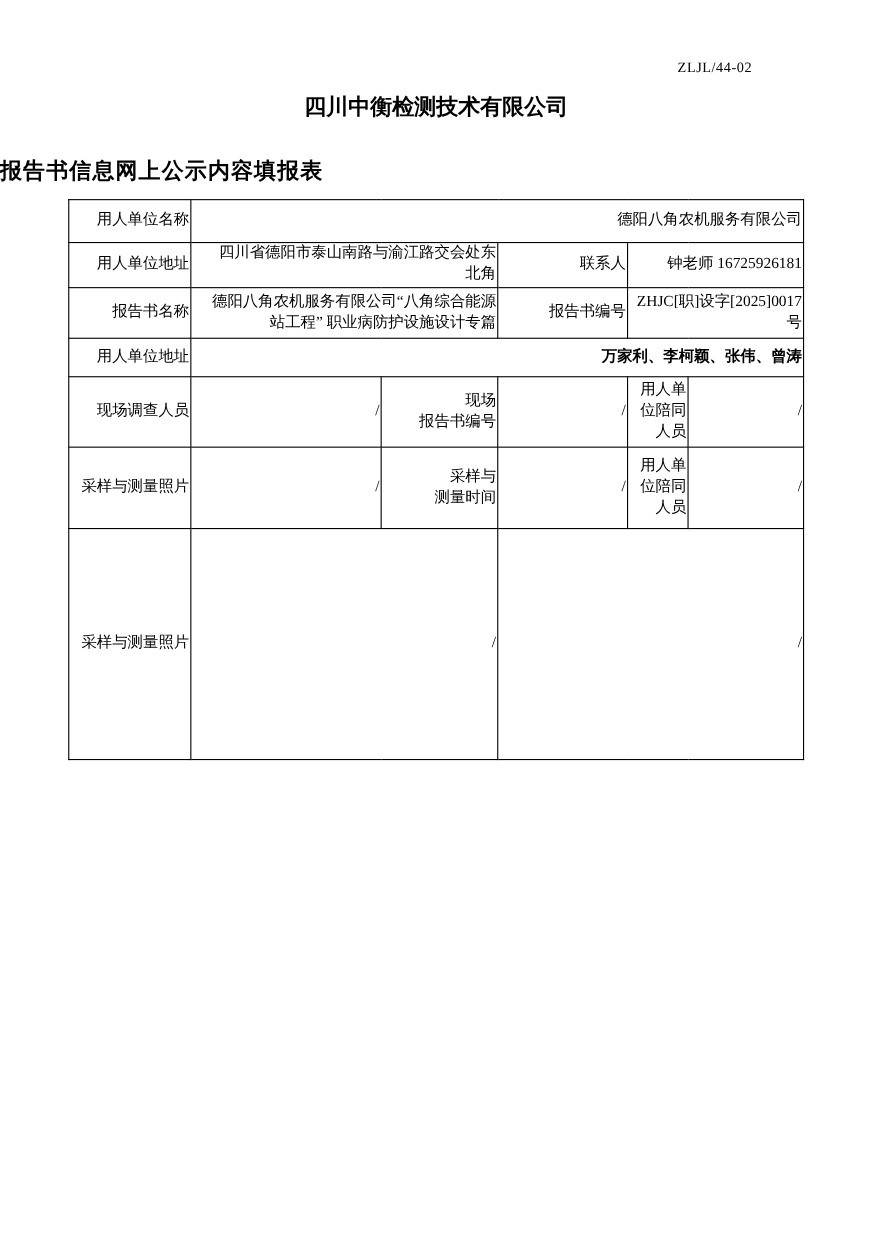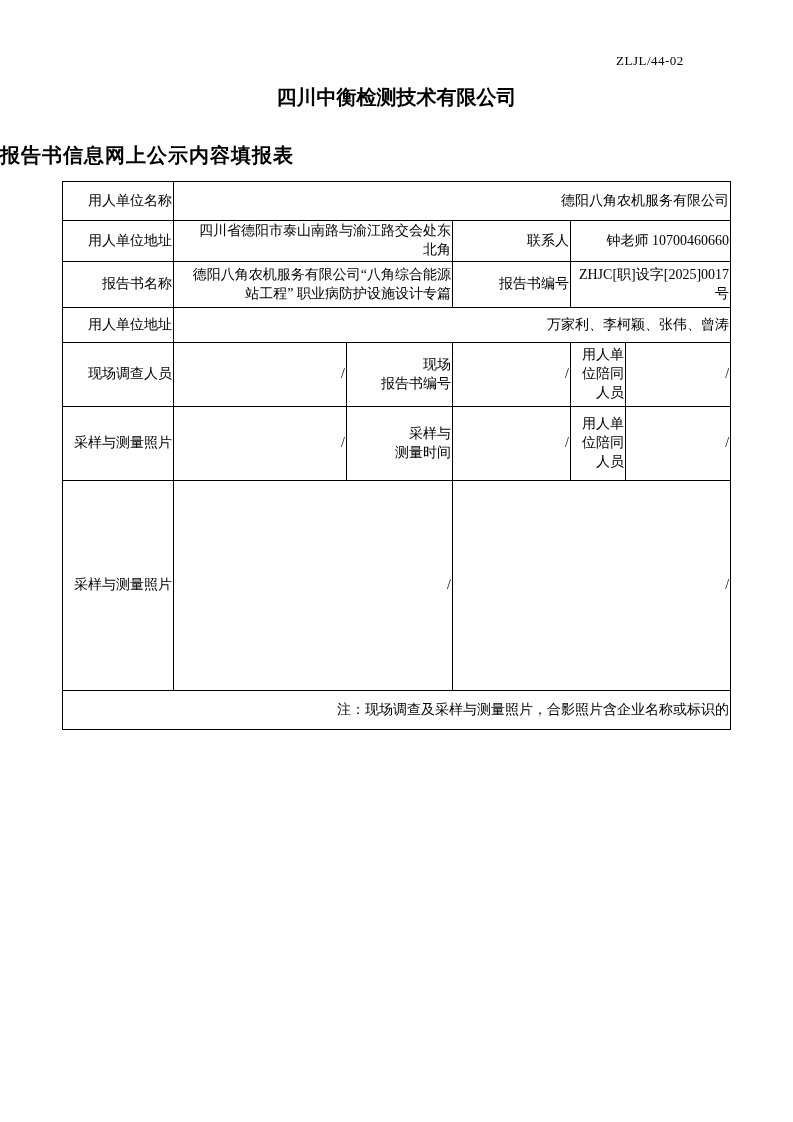--- a/index.html
+++ b/index.html
@@ -57,21 +57,21 @@
   }
   tr.r1 { height: 39px; }
   tr.r2 { height: 41px; font-family: Liberation Serif, serif; }
   tr.r3 { height: 46px; }
   tr.r4 { height: 35px; }
   tr.r5 { height: 64px; }
   tr.r6 { height: 210px; }
   tr.r7 { height: 74px; }
   tr.r8 { height: 210px; }
   tr.r9 { height: 39px; }
-  td.bold { font-weight: normal; }
+  td.bold { font-weight: bold; }
   td.note-cell {
     text-align: left;
     padding-left: 5px;
   }
 </style>
 </head>
 <body>
 
 <div class="page">
 
@@ -93,21 +93,21 @@
         <tr class="r1">
       <td>用人单位名称</td>
       <td colspan="5">德阳八角农机服务有限公司</td>
     </tr>
 
     <tr class="r2">
       <td>用人单位地址</td>
       <td colspan="2">四川省德阳市泰山南路与渝江路交会处东
 北角</td>
       <td>联系人</td>
-      <td colspan="2">钟老师 10700460660</td>
+      <td colspan="2">钟老师 16725926181</td>
     </tr>
 
     <tr class="r3">
       <td>报告书名称</td>
       <td colspan="2">德阳八角农机服务有限公司“八角综合能源
 站工程” 职业病防护设施设计专篇</td>
       <td>报告书编号</td>
       <td colspan="2">ZHJC[职]设字[2025]0017
 号</td>
     </tr>
@@ -141,19 +141,16 @@
 人员</td>
       <td>/</td>
     </tr>
 
     <tr class="r8">
       <td>采样与测量照片</td>
       <td colspan="2">/</td>
       <td colspan="3">/</td>
     </tr>
 
-    <tr class="r9">
-      <td colspan="6" class="note-cell">注：现场调查及采样与测量照片，合影照片含企业名称或标识的</td>
-    </tr>
   </tbody>
     </table>
 
 </div>
 
 </body></html>

